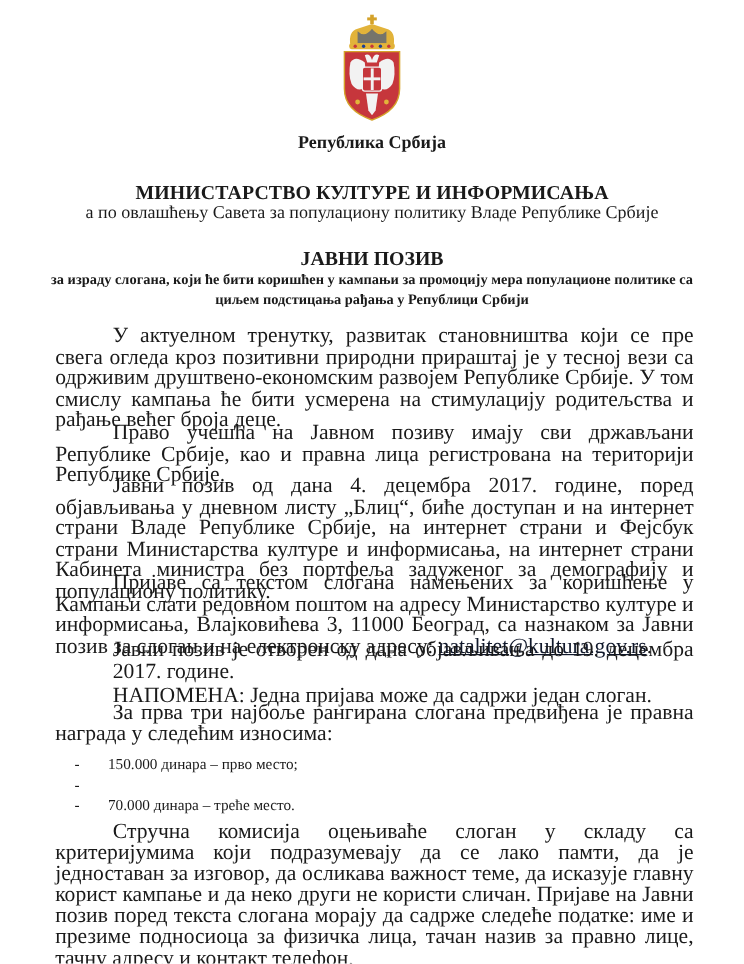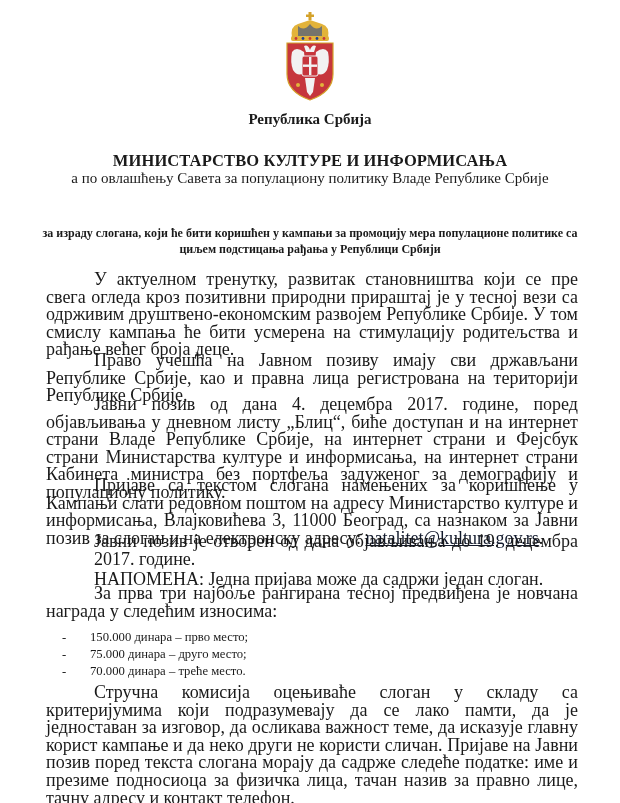--- a/index.html
+++ b/index.html
@@ -160,42 +160,42 @@
       <circle cx="38" cy="73" r="2" fill="#e2b33a"></circle>
     </svg>
   </div>
 
   <div class="header-block">
     <div class="h-republic">Република Србија</div>
     <div class="h-ministry">МИНИСТАРСТВО КУЛТУРЕ И ИНФОРМИСАЊА</div>
     <div class="h-authority">а по овлашћењу Савета за популациону политику Владе Републике Србије</div>
   </div>
 
+  <div class="call-title">ЈАВНИ ПОЗИВ</div>
   <div class="call-subtitle">за израду слогана, који ће бити коришћен у кампањи за промоцију мера популационе политике са циљем подстицања рађања у Републици Србији</div>
 
   <div class="body-text indent p1">У актуелном тренутку, развитак становништва који се пре свега огледа кроз позитивни природни прираштај је у тесној вези са одрживим друштвено-економским развојем Републике Србије. У том смислу кампања ће бити усмерена на стимулацију родитељства и рађање већег броја деце.</div>
   <div class="body-text indent p2">Право учешћа на Јавном позиву имају сви држављани Републике Србије, као и правна лица регистрована на територији Републике Србије.</div>
   <div class="body-text indent p3">Јавни позив од дана 4. децембра 2017. године, поред објављивања у дневном листу „Блиц“, биће доступан и на интернет страни Владе Републике Србије, на интернет страни и Фејсбук страни Министарства културе и информисања, на интернет страни Кабинета министра без портфеља задуженог за демографију и популациону политику.</div>
 
   <div class="body-text indent p4">
     <span>Пријаве са текстом слогана намењених за коришћење у Кампањи слати редовном поштом на адресу Министарство културе и информисања, Влајковићева 3, 11000 Београд, са назнаком за Јавни позив за слоган и на електронску адресу: </span><a class="email-link">natalitet@kultura.gov.rs</a><span>.</span>
   </div>
 
   <div class="body-text p5">Јавни позив је отворен од дана објављивања до 19. децембра 2017. године.</div>
   <div class="body-text p6">НАПОМЕНА: Једна пријава може да садржи један слоган.</div>
-  <div class="body-text indent p7">За прва три најбоље рангирана тесној предвиђена је новчана награда у следећим износима:</div>
+  <div class="body-text indent p7">За прва три најбоље рангирана слогана предвиђена је правна награда у следећим износима:</div>
 
   <ul class="prize-list">
     <li>
       <span class="dash">-</span>
       <span>150.000 динара – прво место;</span>
     </li>
     <li>
       <span class="dash">-</span>
-      <span>75.000 динара – друго место;</span>
     </li>
     <li>
       <span class="dash">-</span>
       <span>70.000 динара – треће место.</span>
     </li>
   </ul>
 
   <div class="body-text indent p8">Стручна комисија оцењиваће слоган у складу са критеријумима који подразумевају да се лако памти, да је једноставан за изговор, да осликава важност теме, да исказује главну корист кампање и да неко други не користи сличан. Пријаве на Јавни позив поред текста слогана морају да садрже следеће податке: име и презиме подносиоца за физичка лица, тачан назив за правно лице, тачну адресу и контакт телефон.</div>
 
 </div>

